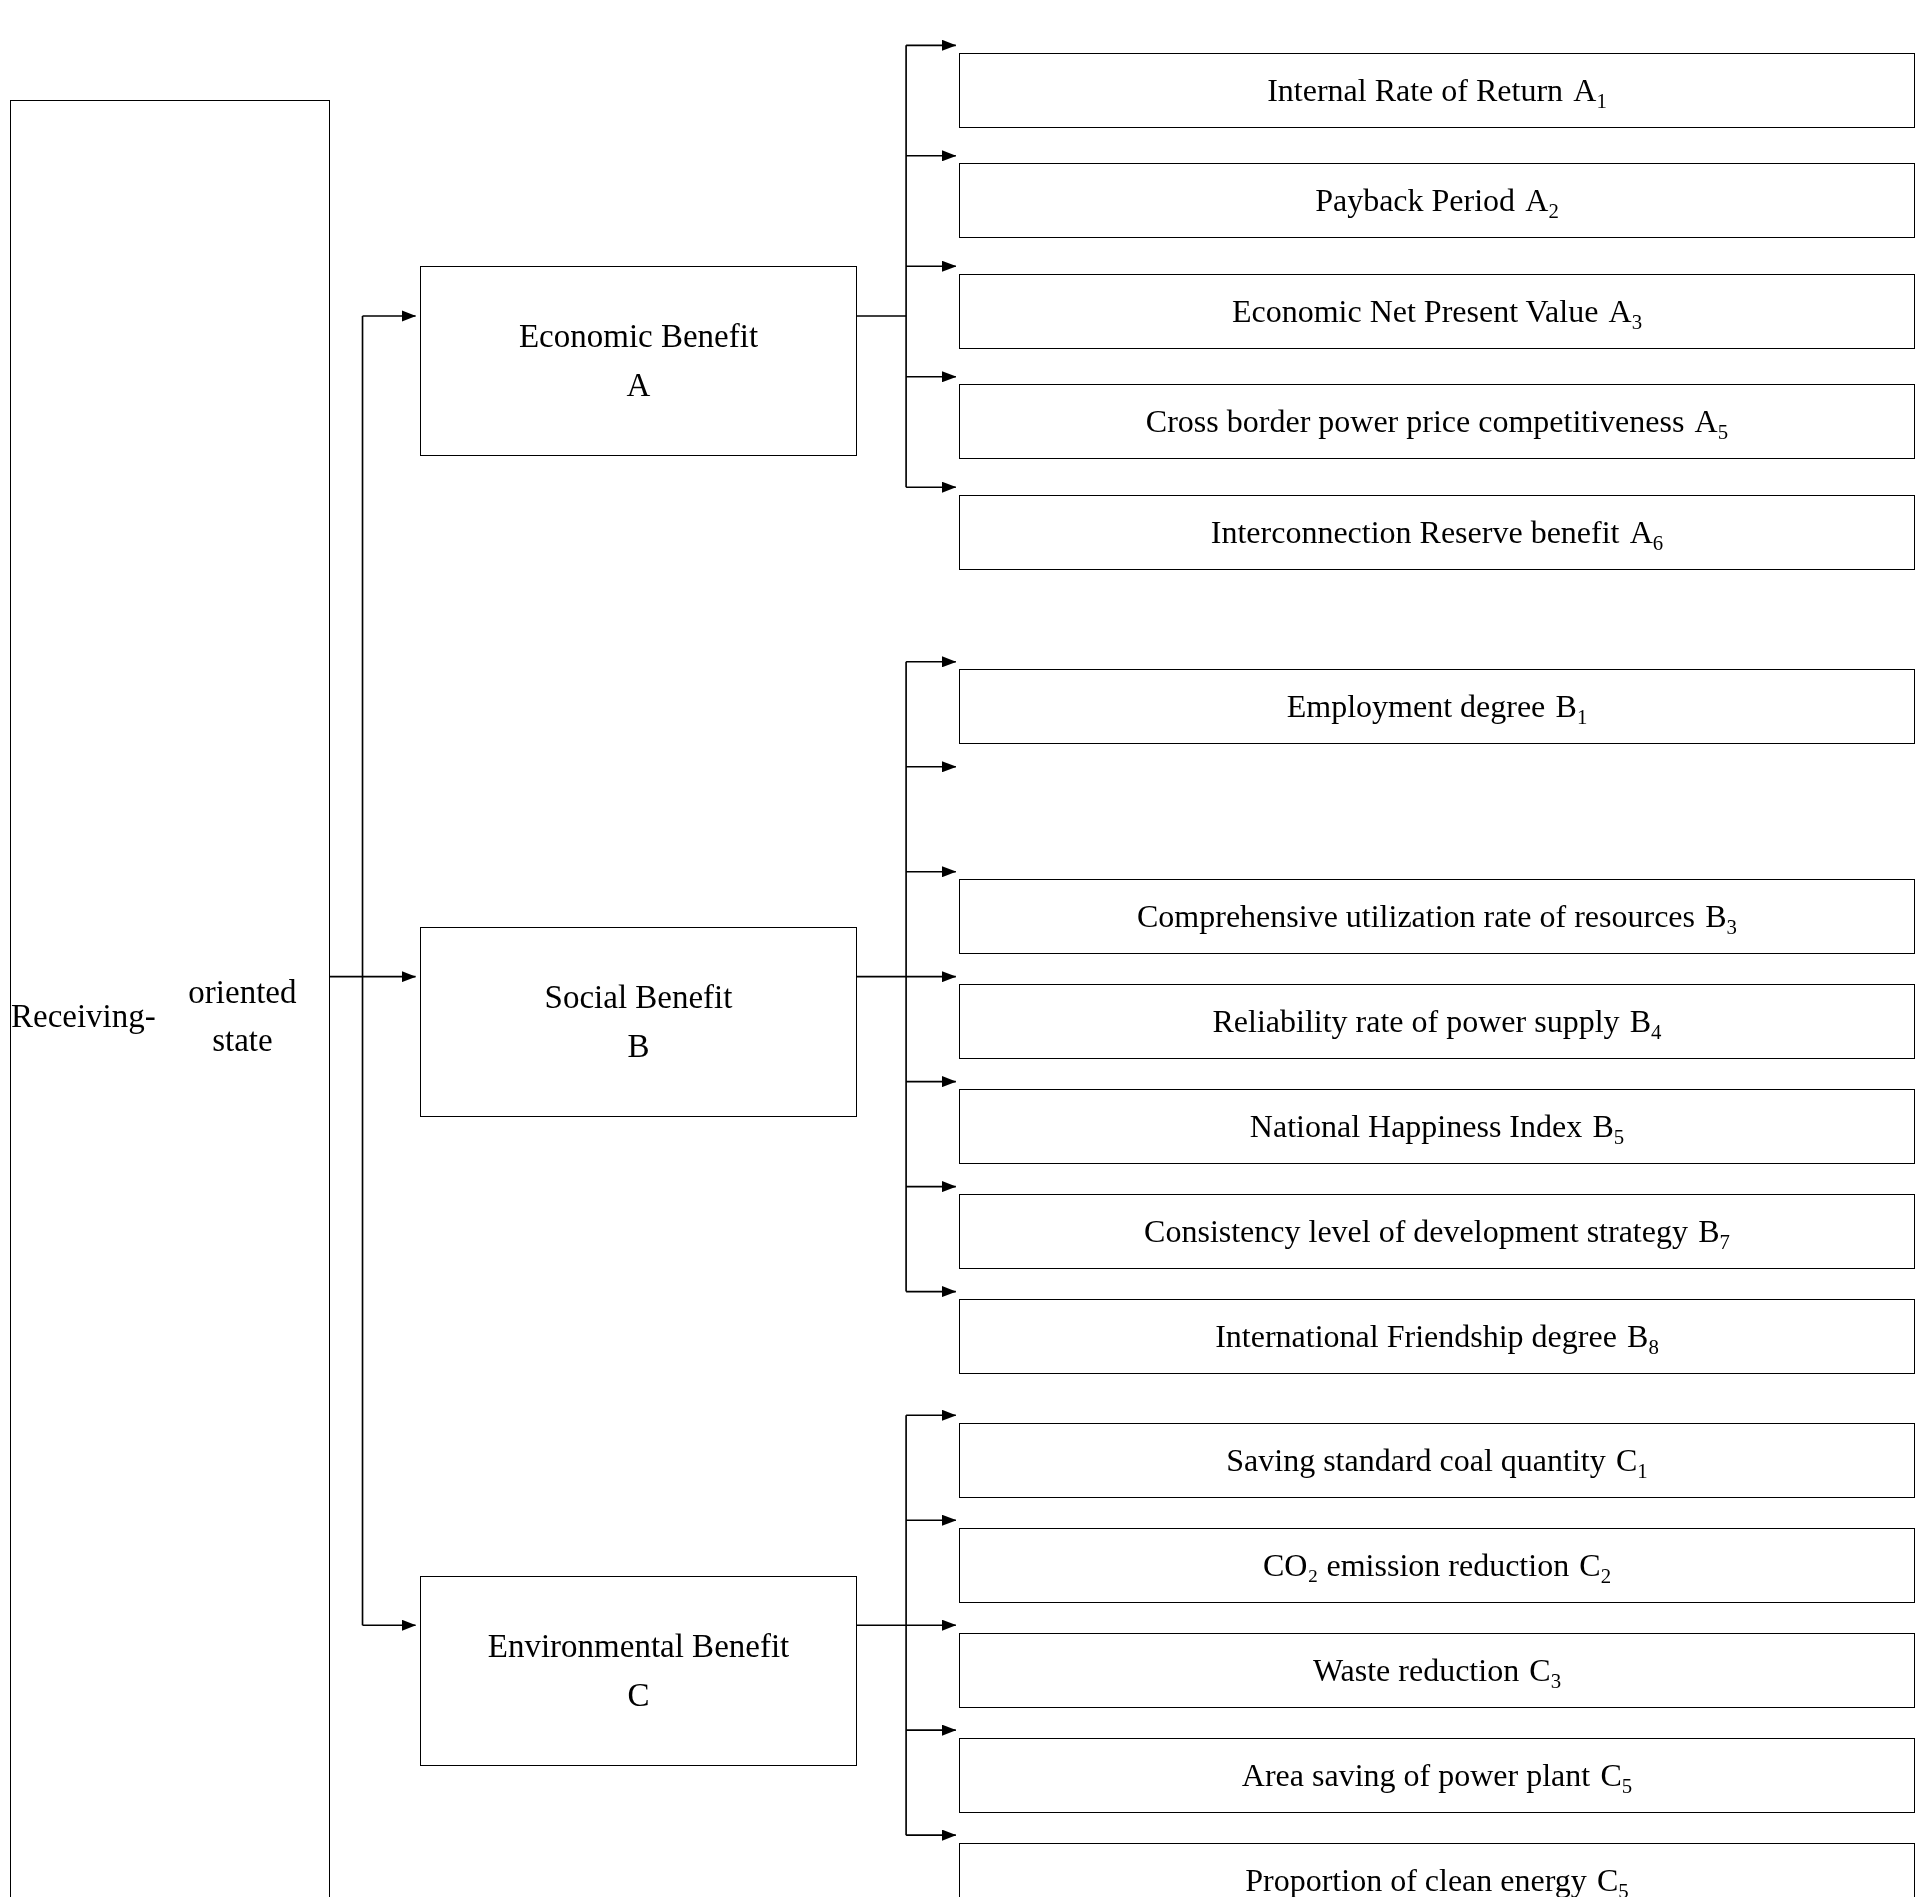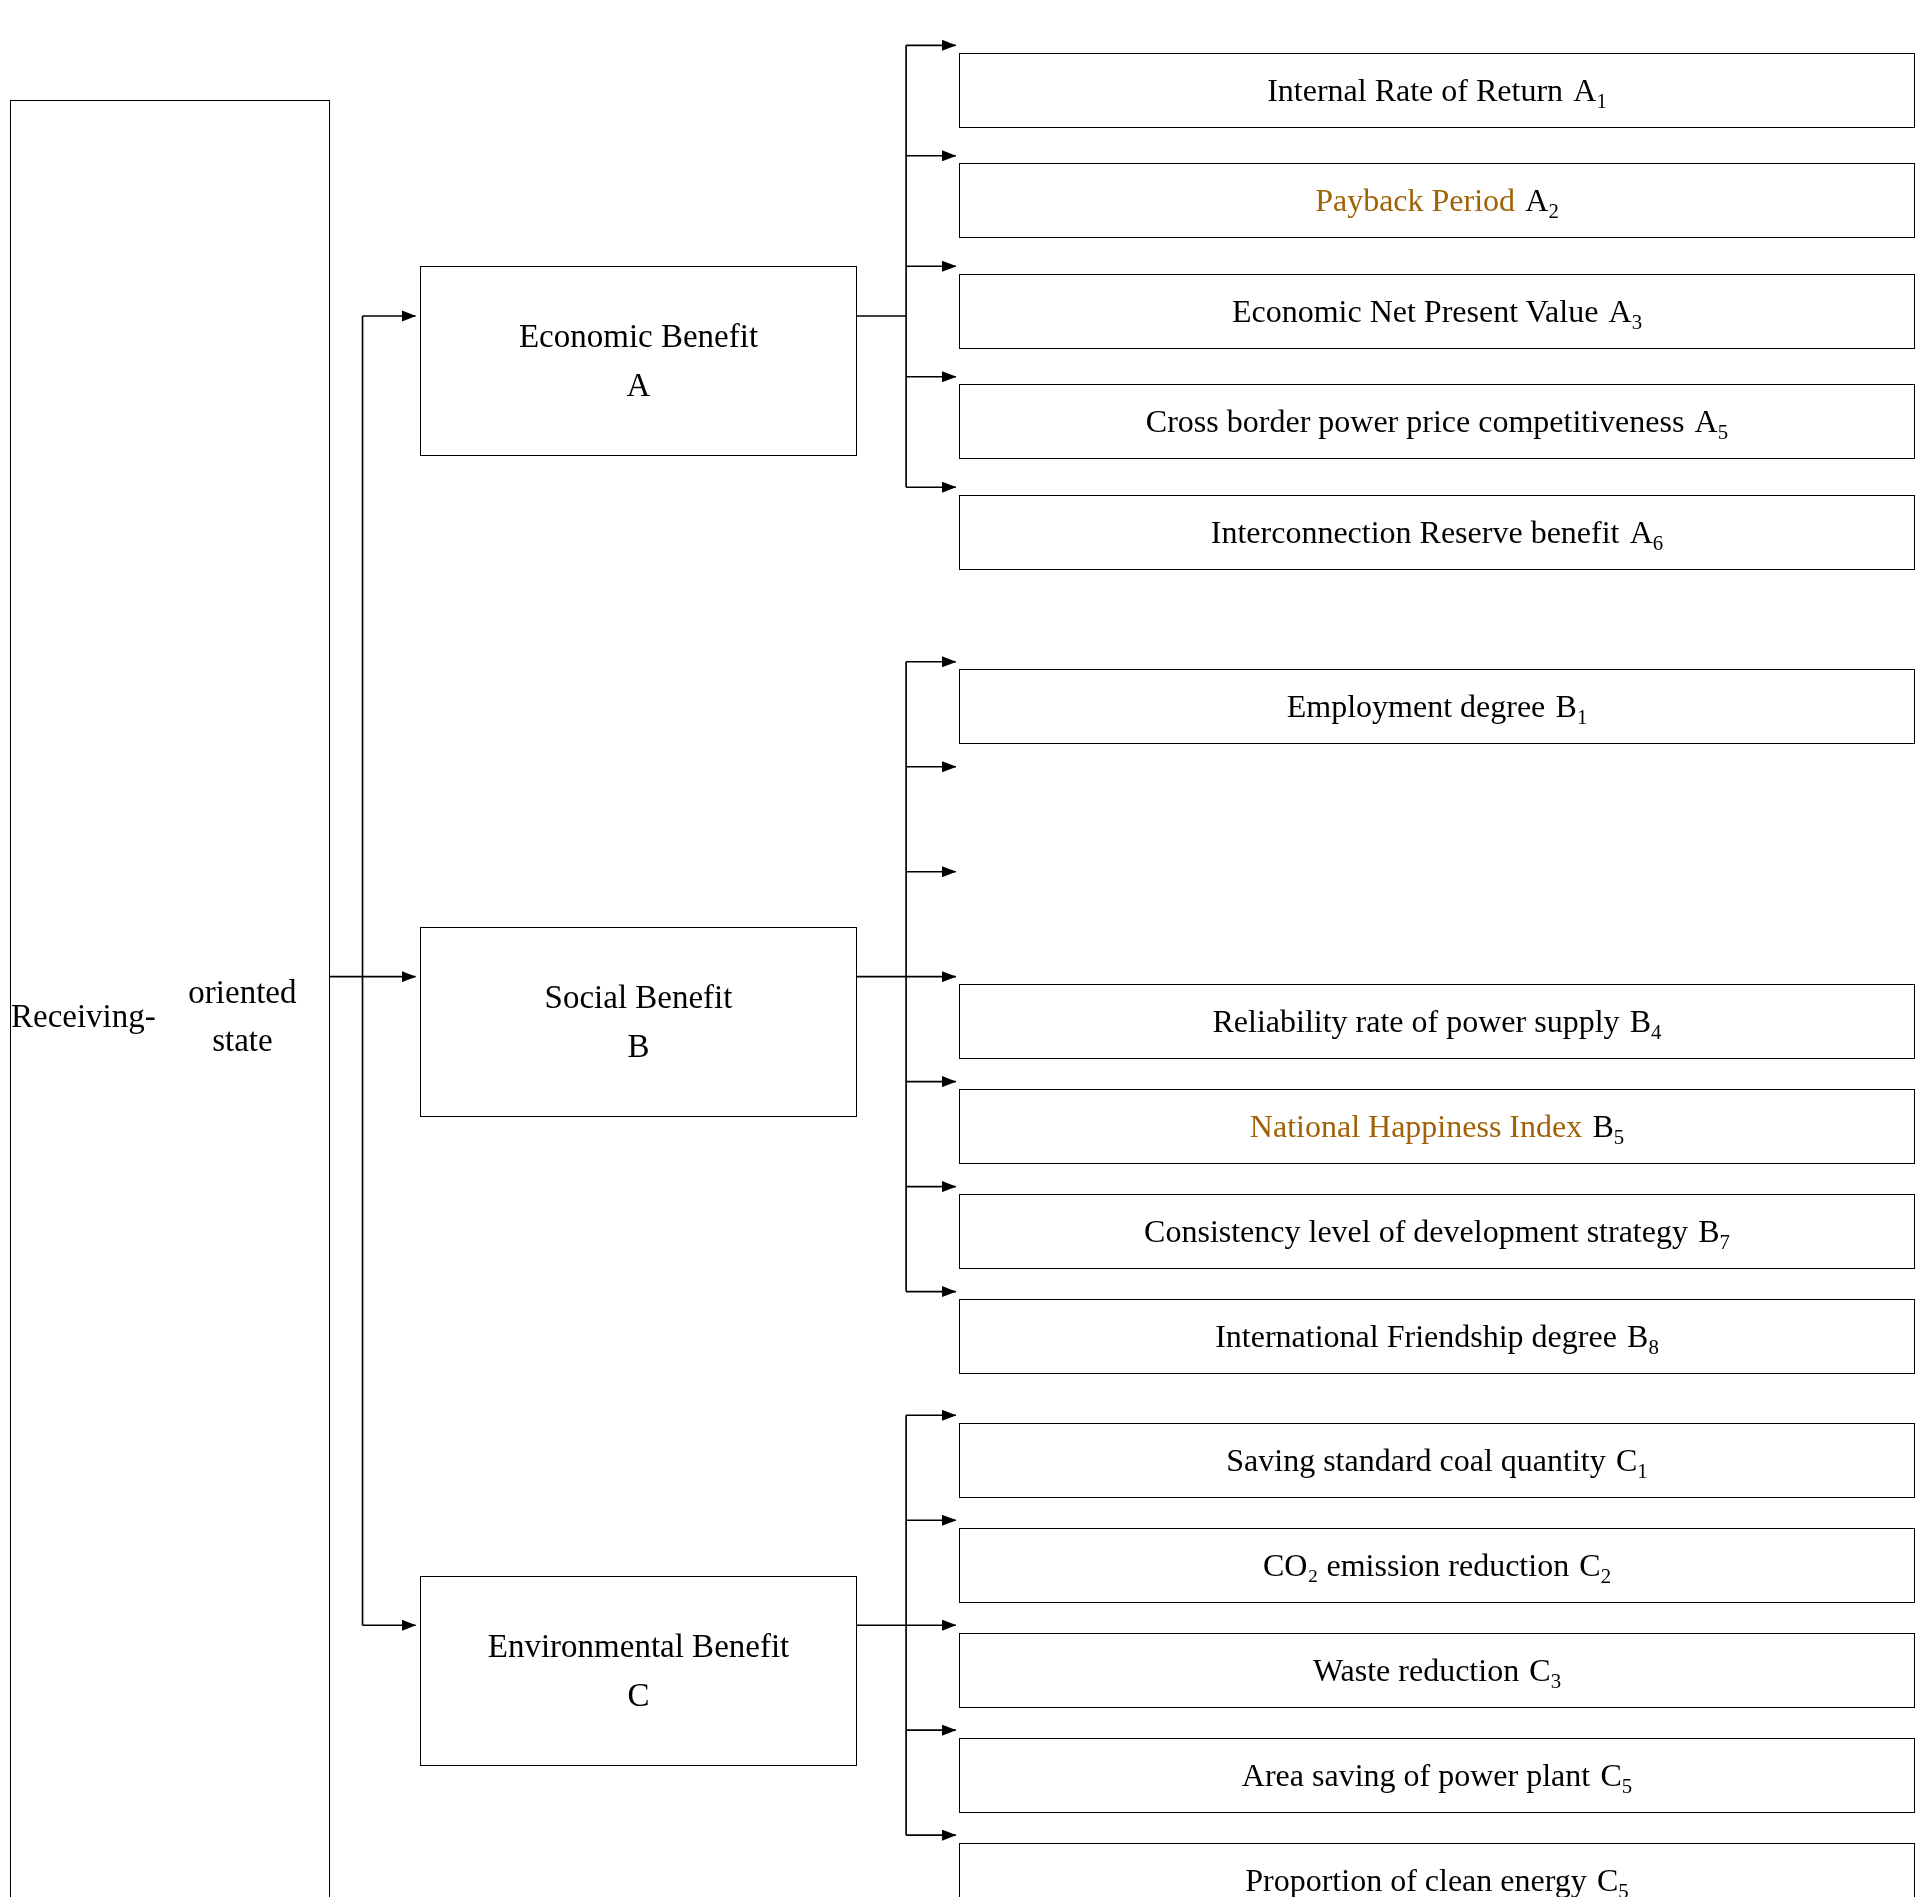--- a/index.html
+++ b/index.html
@@ -31,21 +31,21 @@
     left: 420px; width: 437px; height: 190px;
     font-size: 33px; line-height: 1.5; flex-direction: column;
   }
   .leaf {
     left: 959px; width: 956px; height: 75px;
     font-size: 32px; white-space: nowrap;
   }
   .code { margin-left: 0.32em; }
   .mid .mid-code { margin-left: 0; }
   sub { font-size: 0.65em; line-height: 0; }
-  .muted { color: #a16207; }
+  .muted { color: #000000; }
 </style>
 </head>
 <body>
 
 <div class="canvas">
 
   <svg class="wires" width="1926" height="1897" viewBox="0 0 3486 3434">
     <defs>
       <marker id="arr" markerUnits="userSpaceOnUse" markerWidth="26" markerHeight="20" refX="25" refY="10" orient="auto">
         <path d="M0,0 L26,10 L0,20 Z" fill="#000000"></path>
@@ -125,20 +125,24 @@
   </div>
   <div class="node leaf" style="top:450px">
     <span class="t">Interconnection Reserve benefit</span>
     <span class="code"><span>A</span><sub>6</sub></span>
   </div>
 
   <div class="node leaf" style="top:624px">
     <span class="t">Employment degree</span>
     <span class="code"><span>B</span><sub>1</sub></span>
   </div>
+  <div class="node leaf" style="top:834px">
+    <span class="t">Comprehensive utilization rate of resources</span>
+    <span class="code"><span>B</span><sub>3</sub></span>
+  </div>
   <div class="node leaf" style="top:939px">
     <span class="t">Reliability rate of power supply</span>
     <span class="code"><span>B</span><sub>4</sub></span>
   </div>
   <div class="node leaf" style="top:1044px">
     <span class="t muted">National Happiness Index</span>
     <span class="code"><span>B</span><sub>5</sub></span>
   </div>
   <div class="node leaf" style="top:1149px">
     <span class="t">Consistency level of development strategy</span>

